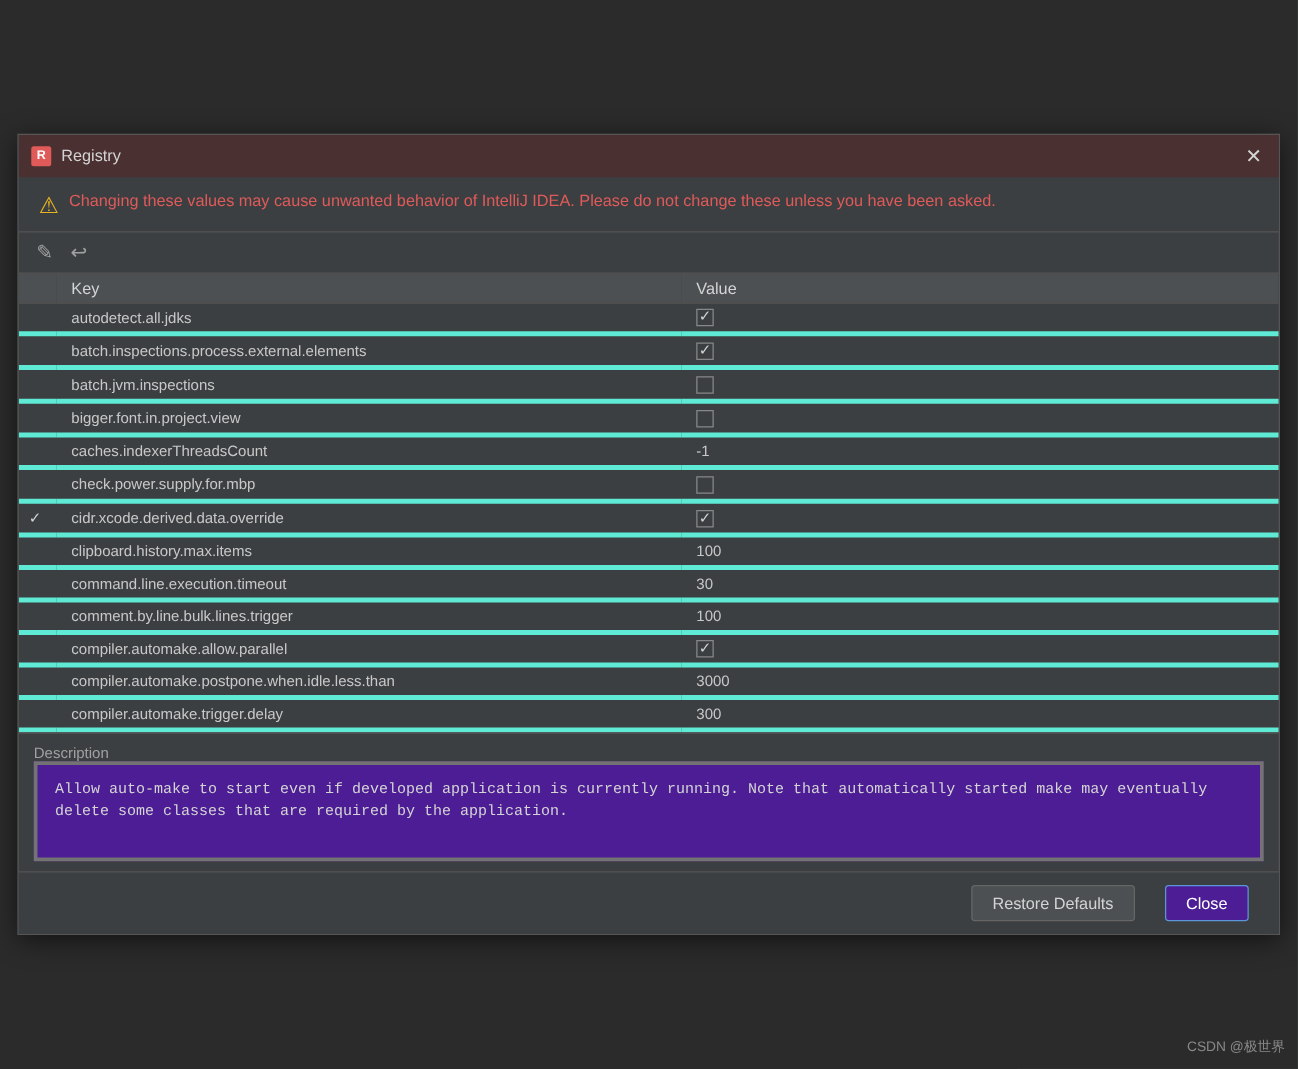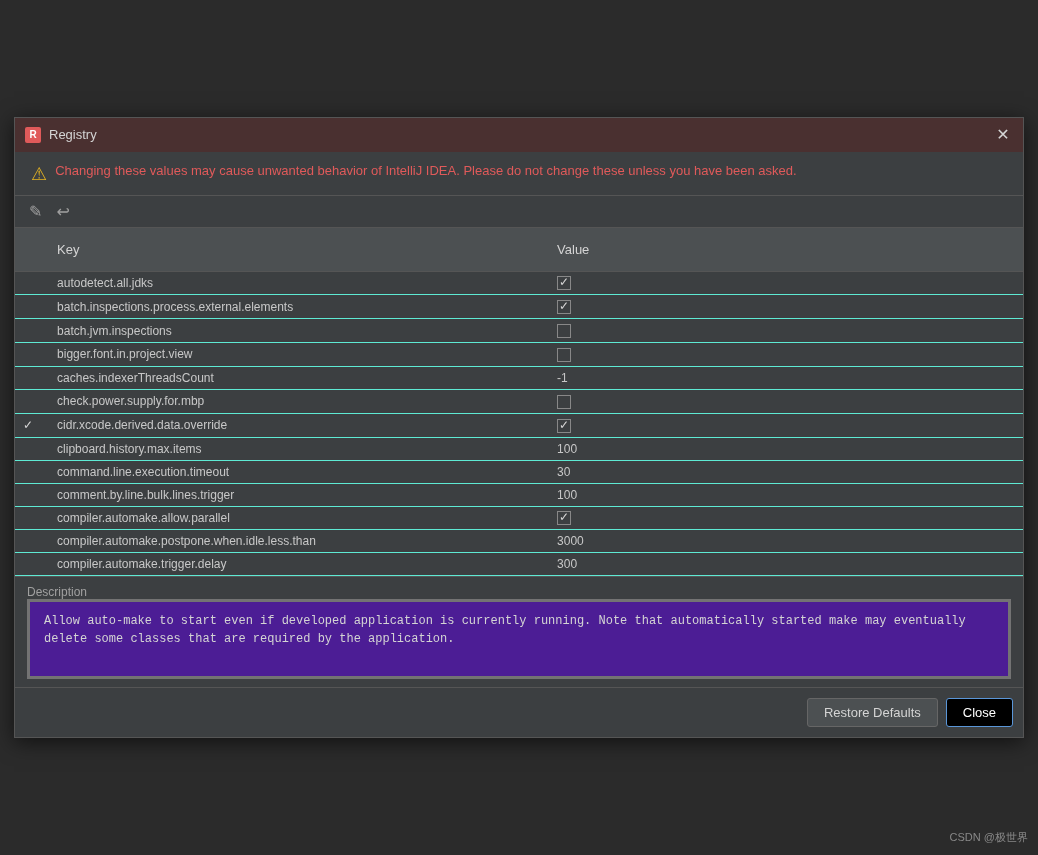--- a/index.html
+++ b/index.html
@@ -105,27 +105,27 @@
     table {
       width: 100%;
       border-collapse: collapse;
     }
     thead tr {
       background: #4c5052;
       border-bottom: 1px solid #555;
     }
     thead th {
       text-align: left;
-      padding: 14px 12px;
+      padding: 4px 12px;
       color: #d4d4d4;
       font-weight: normal;
       font-size: 13px;
     }
     tbody tr {
-      border-bottom: 1px solid #5eead4;
+      border-bottom: 4px solid #5eead4;
     }
     tbody tr.selected {
       background: #2d5a8e;
     }
     td {
       padding: 4px 12px;
       font-size: 12px;
       color: #c8c8c8;
     }
     td.key-col {
@@ -178,39 +178,40 @@
       font-family: 'Courier New', monospace;
       font-size: 12px;
       color: #d4d4d4;
       line-height: 1.5;
       min-height: 80px;
     }
     .footer {
       display: flex;
       justify-content: flex-end;
       gap: 8px;
-      padding: 10px 10px;
+      padding: 10px 24px;
       border-top: 1px solid #555;
       background: #3c3f41;
     }
     .btn {
       padding: 6px 16px;
       border: 1px solid #666;
       border-radius: 3px;
       cursor: pointer;
       font-size: 13px;
     }
     .btn-secondary {
       background: #4c5052;
       color: #d4d4d4;
     }
     .btn-primary {
-      background: #000000;
+      background: #4c1d95;
       color: white;
       border-color: #5a96d8;
+      margin-left: 16px;
     }
     
     .table-container::-webkit-scrollbar { width: 10px; }
     .table-container::-webkit-scrollbar-track { background: #3c3f41; }
     .table-container::-webkit-scrollbar-thumb { background: #6a8ab5; border-radius: 2px; }
     .watermark {
       position: absolute;
       bottom: 10px;
       right: 10px;
       color: #888;

